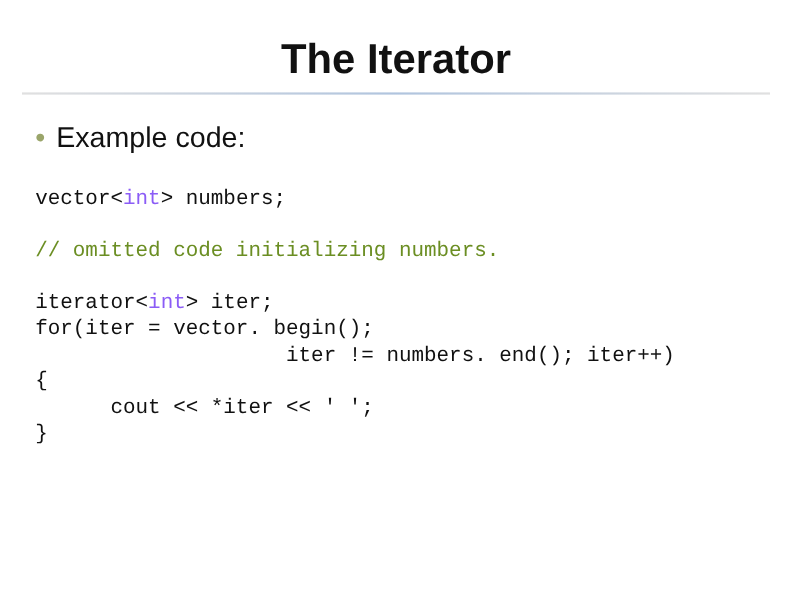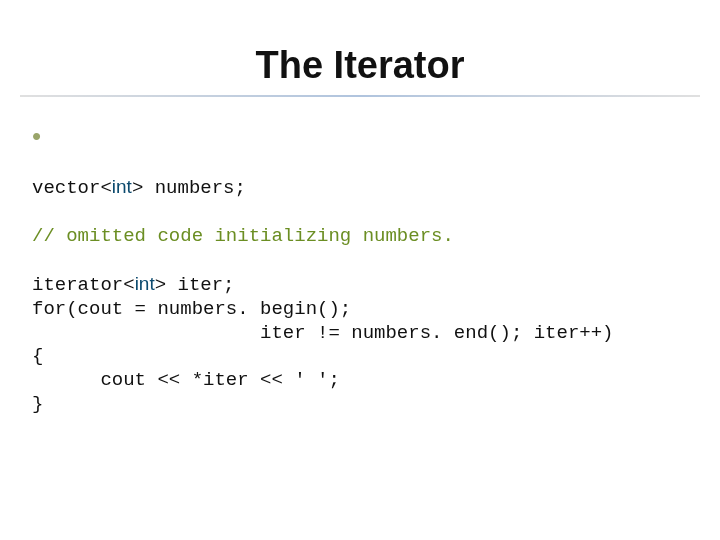--- a/index.html
+++ b/index.html
@@ -9,21 +9,21 @@
     background: #ffffff;
     font-family: Verdana, Geneva, sans-serif;
     position: relative;
     overflow: hidden;
   }
   .title {
     font-size: 38px;
     font-weight: bold;
     color: #111;
     text-align: center;
-    padding-top: 44px;
+    padding-top: 33px;
     padding-bottom: 8px;
   }
   .underline {
     height: 2px;
     background: linear-gradient(to right, #e0e0e0, #b0c4de, #e0e0e0);
     margin: 0 20px 24px 20px;
   }
   .bullet-row {
     display: flex;
     align-items: flex-start;
@@ -43,35 +43,36 @@
     color: #111;
   }
   .code-block {
     font-family: "Courier New", Courier, monospace;
     font-size: 19px;
     color: #111;
     padding-left: 32px;
     line-height: 1.25;
     white-space: pre;
   }
-  .kw { color: #0c4a6e; font-family: Liberation Sans, sans-serif; }
+  .kw { color: #8b5cf6; font-family: Liberation Mono, monospace; }
   .comment { color: #6b8e23; font-family: "Courier New", Courier, monospace; margin-top: 24px; }
 </style>
 </head>
 <body>
 
 <div class="title">The Iterator</div>
 <div class="underline"></div>
 
 <div class="bullet-row">
   <span class="bullet-dot">•</span>
+  <span class="bullet-text">Example code:</span>
 </div>
 
 <div class="code-block"><span>vector&lt;</span><span class="kw">int</span><span>&gt; numbers;</span>
 
 <span class="comment">// omitted code initializing numbers.</span>
 
 <span>iterator&lt;</span><span class="kw">int</span><span>&gt; iter;</span>
-<span>for(cout = numbers. begin();</span>
+<span>for(iter = vector. begin();</span>
 <span>                    iter != numbers. end(); iter++)</span>
 <span>{</span>
 <span>      cout &lt;&lt; *iter &lt;&lt; ' ';</span>
 <span>}</span></div>
 
 </body></html>

